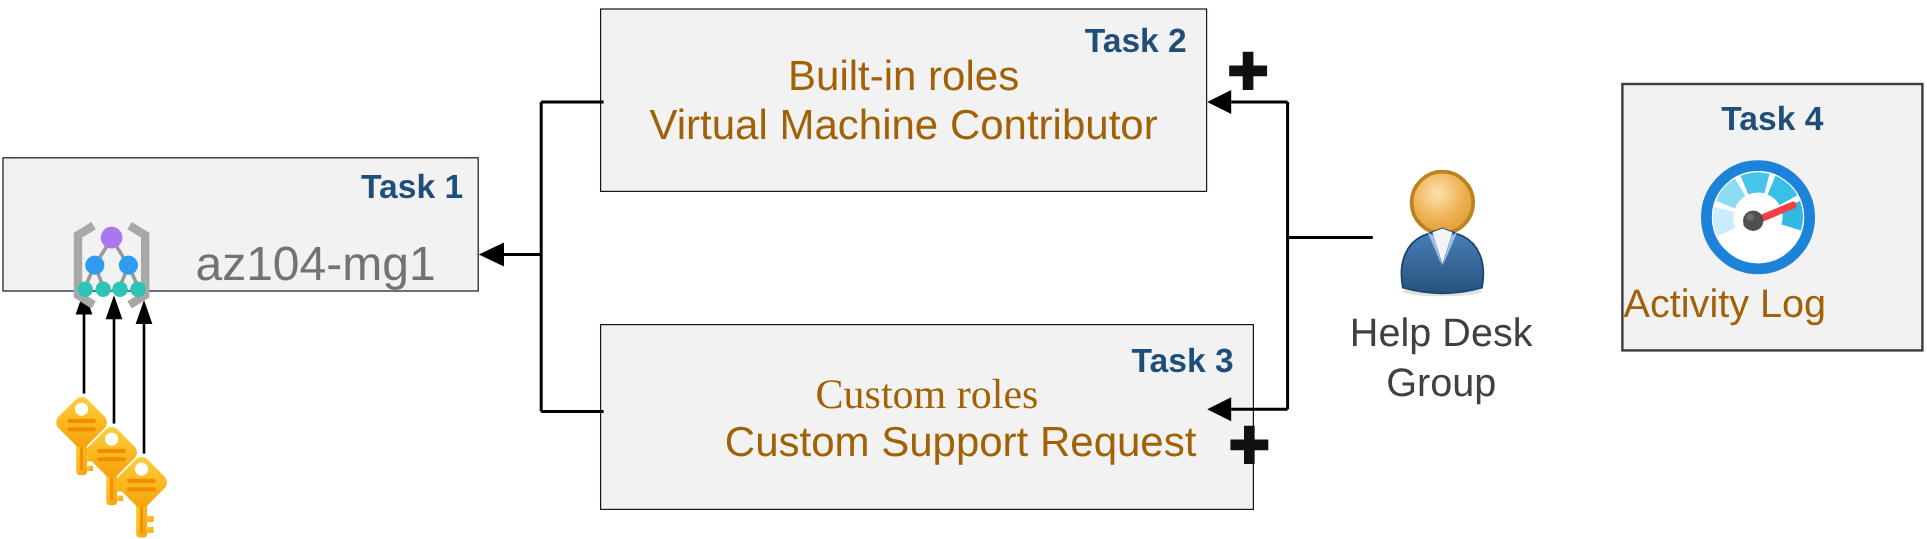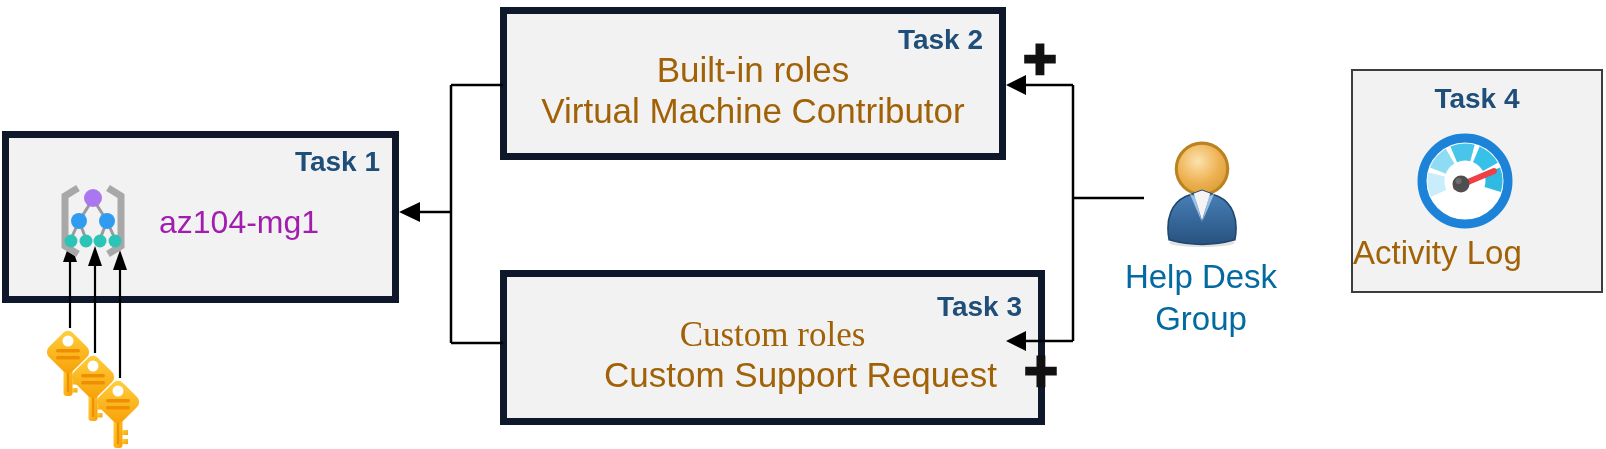--- a/index.html
+++ b/index.html
@@ -1,58 +1,58 @@
 <!DOCTYPE html>
 <html><head>
 <meta charset="utf-8">
 <style>
   html,body{margin:0;padding:0;background:#fff;}
   .canvas{
     position:relative;width:1606px;height:449px;background:#ffffff;
     font-family:"Liberation Sans",sans-serif;overflow:hidden;
   }
   .box{
-    position:absolute;background:#f2f2f2;border:7px solid #0f172a;
+    position:absolute;background:#f2f2f2;border:1px solid #0f172a;
     box-sizing:border-box;z-index:1;
   }
   .box--thin{border:2px solid #3d3d3d;}
   .badge{
     position:absolute;color:#1f4e79;font-weight:bold;font-size:28px;
     white-space:nowrap;z-index:2;
   }
   .bodyline{
     position:absolute;left:0;width:100%;text-align:center;color:#a16207;
     font-size:35px;white-space:nowrap;z-index:2;
   }
   .title-task1{
-    position:absolute;left:150px;top:66px;width:210px;text-align:left;
-    color:#a21caf;font-size:32px;white-space:nowrap;z-index:2;
+    position:absolute;left:150px;top:66px;width:210px;text-align:right;
+    color:#737373;font-size:40px;white-space:nowrap;z-index:2;
   }
   .overlay{position:absolute;left:0;top:0;z-index:3;pointer-events:none;}
   .icon-abs{position:absolute;z-index:4;}
   .plus{
     position:absolute;transform:translate(-50%,-50%);color:#111;
     font-size:58px;font-weight:bold;-webkit-text-stroke:2.5px #111;
     z-index:5;line-height:1;
   }
   .actor-label{
     position:absolute;left:1110px;top:256px;width:182px;text-align:center;
-    color:#0369a1;font-size:33px;line-height:1.28;z-index:2;
+    color:#404040;font-size:33px;line-height:1.28;z-index:2;
   }
   .task4-title{
     position:absolute;left:0;top:163px;width:100%;
     color:#a16207;font-size:33px;z-index:2;
   }
 </style>
 </head>
 <body>
 
 <div class="canvas">
 
-  <div class="box" style="left:2px;top:131px;width:397px;height:172px;">
+  <div class="box" style="left:2px;top:131px;width:397px;height:112px;">
     <div class="badge" style="top:8px;right:12px;">Task 1</div>
     <div class="title-task1">az104-mg1</div>
   </div>
 
   <svg class="icon-abs" style="left:52px;top:183px;" width="82" height="80" viewBox="0 0 82 80">
     <g stroke="#a8a8a8" stroke-width="7" fill="none" stroke-linejoin="miter">
       <path d="M26 5 L13 13 L13 63 L26 71"></path>
       <path d="M56 5 L69 13 L69 63 L56 71"></path>
     </g>
     <g stroke="#9a9a9a" stroke-width="3">

